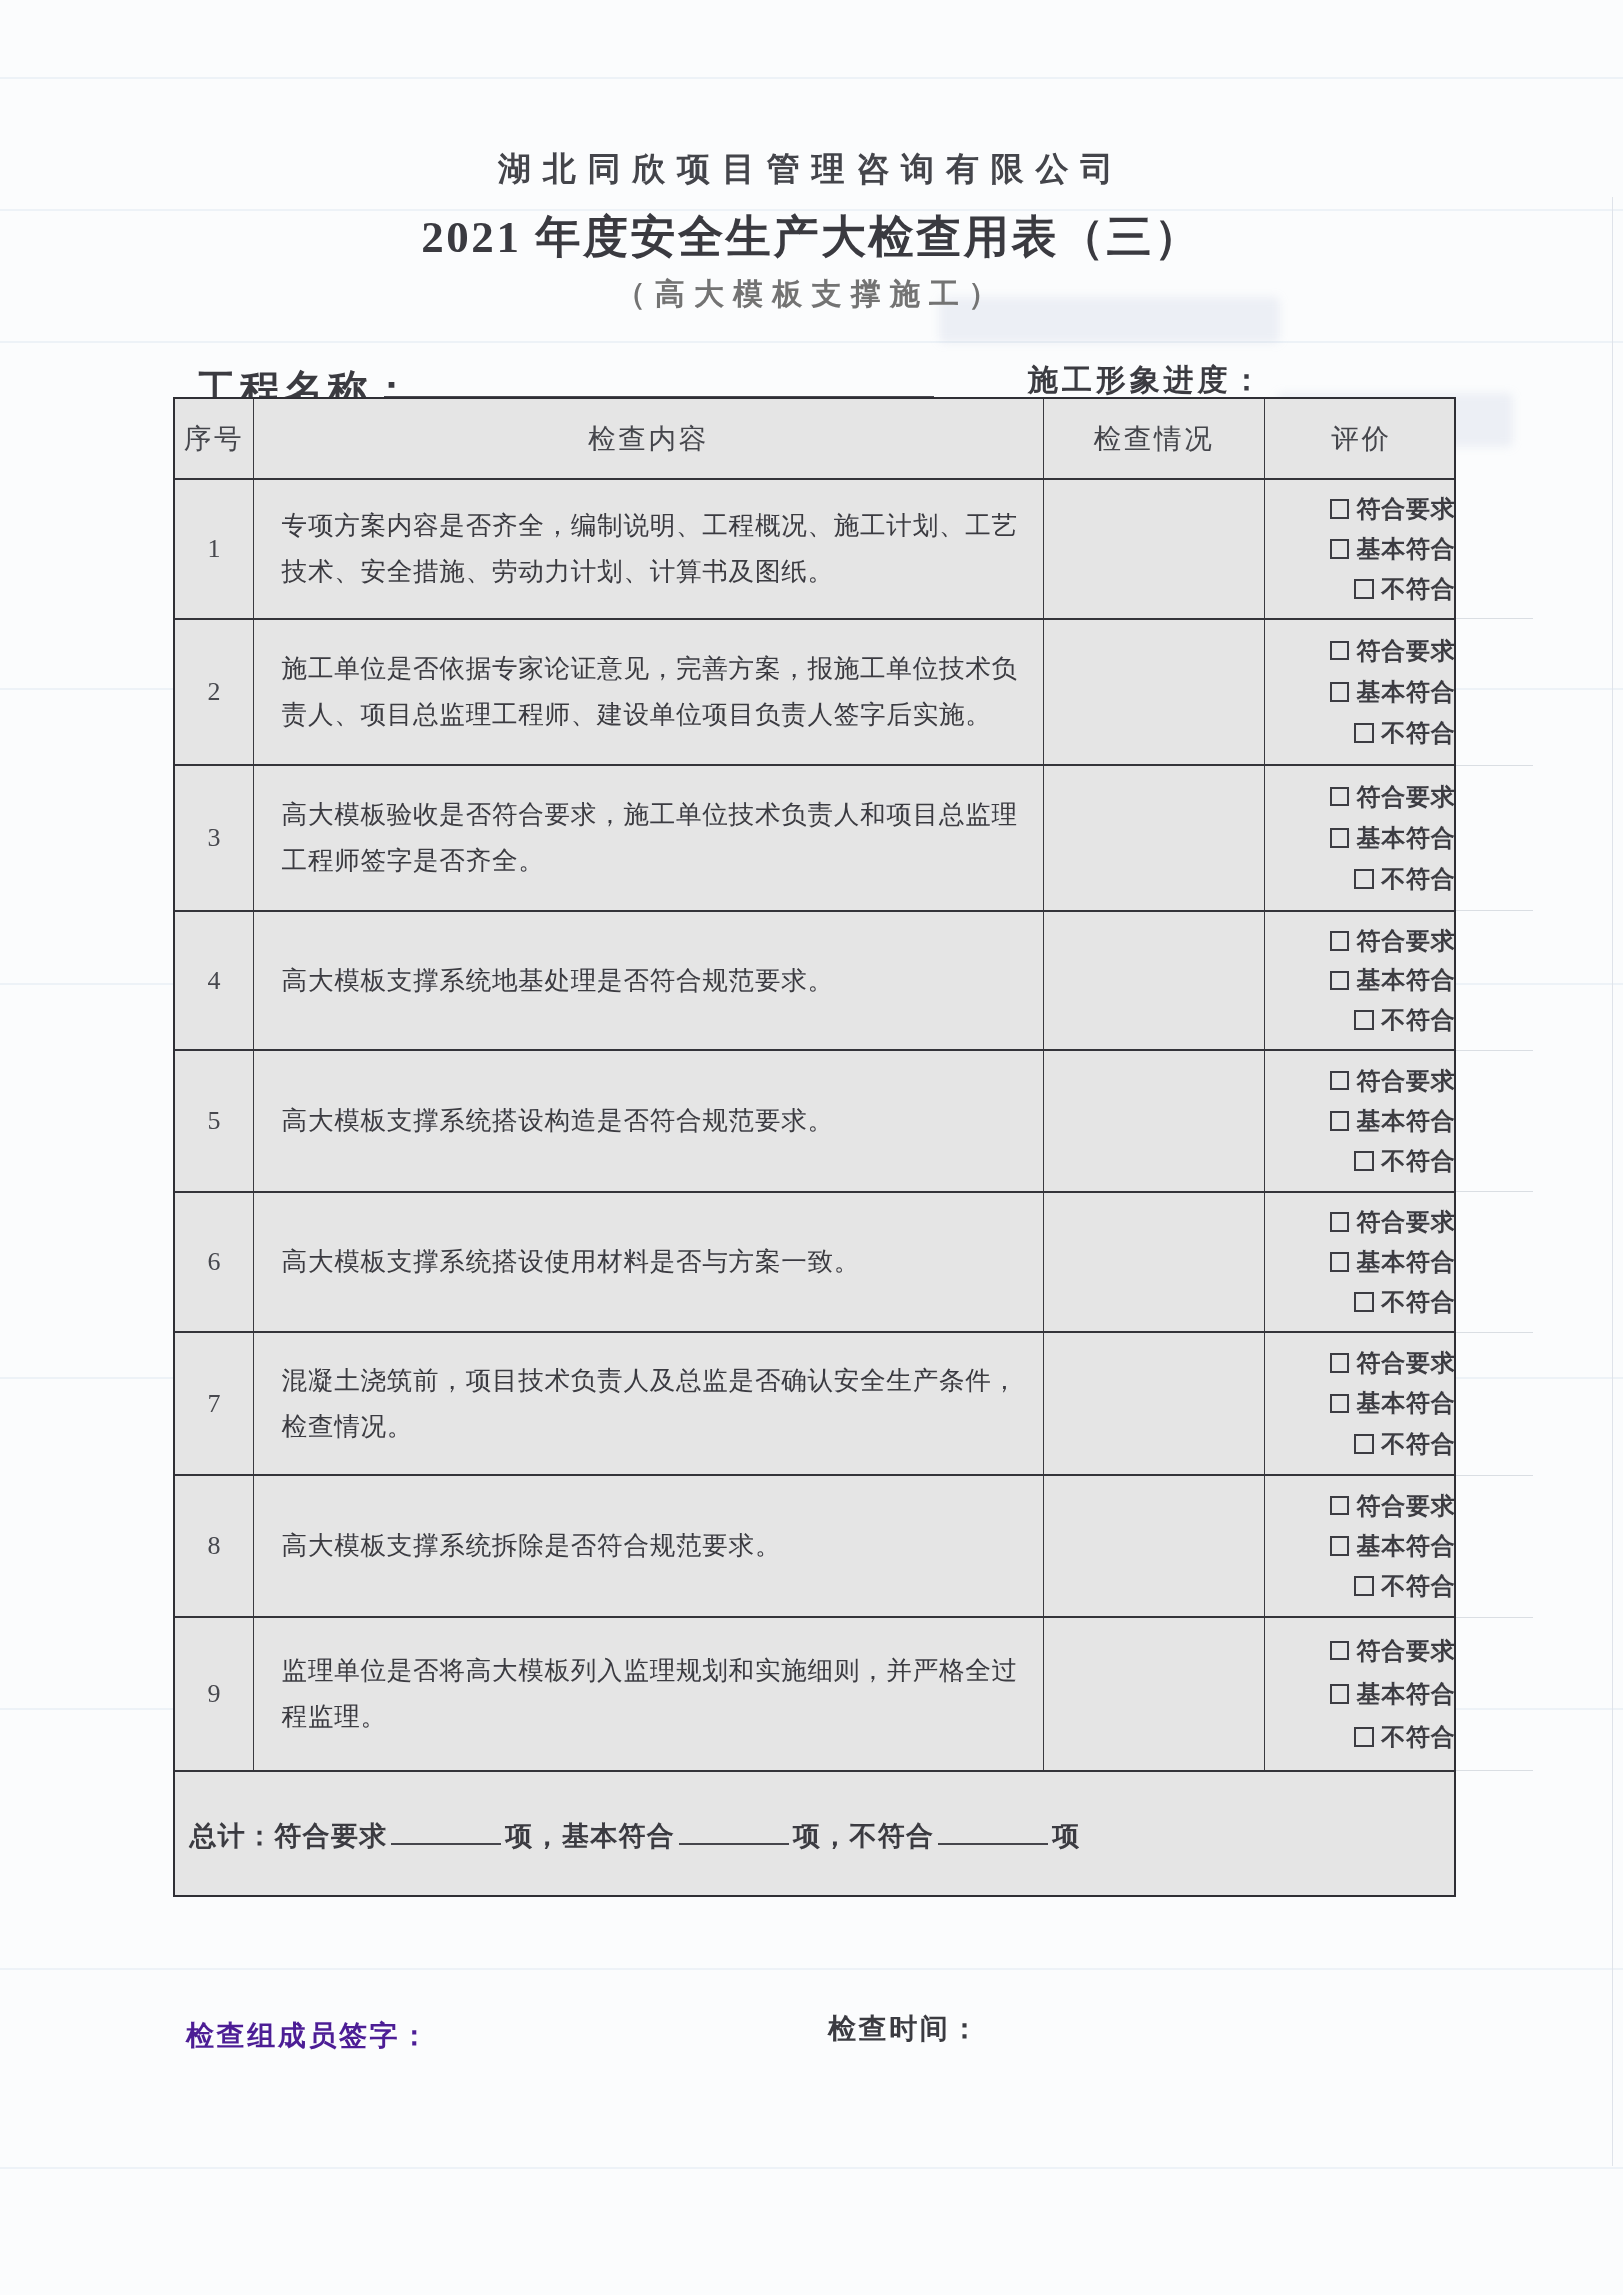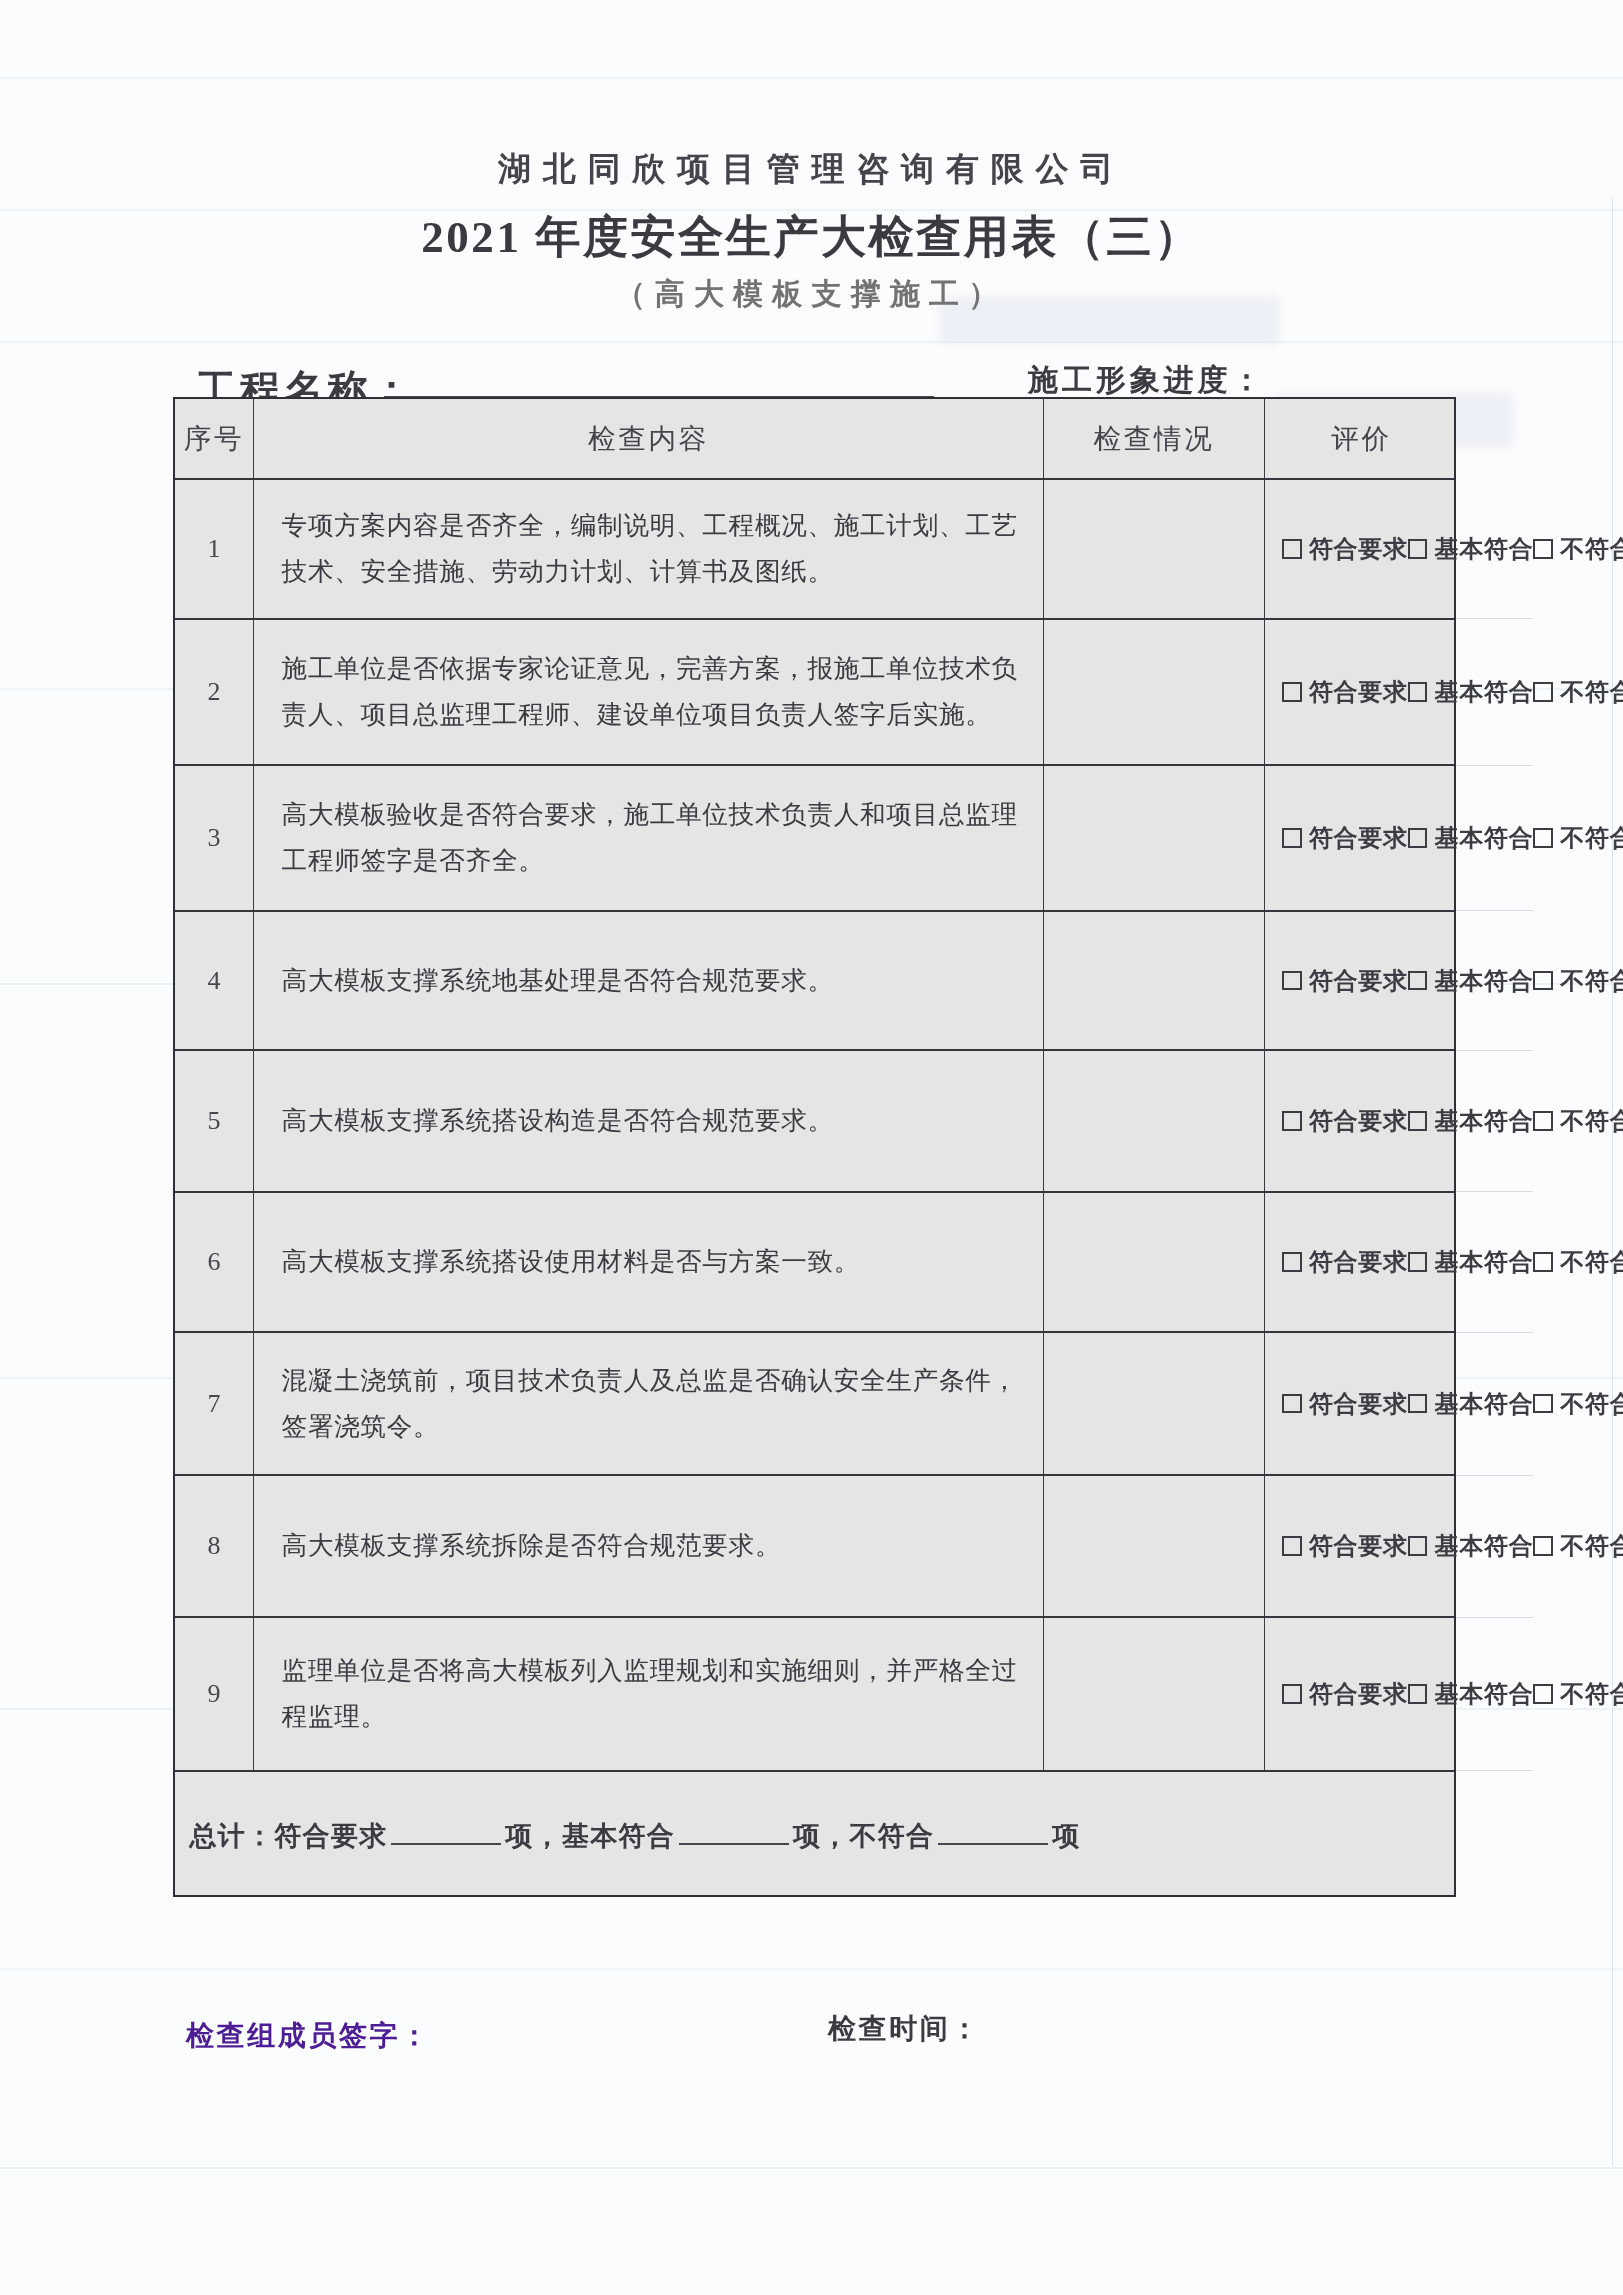--- a/index.html
+++ b/index.html
@@ -48,21 +48,21 @@
   }
   .trow{display:grid;grid-template-columns:79px 790px 221px 193px;border-bottom:2px solid #34343a;box-sizing:border-box;}
   .trow.last{border-bottom:none;}
   .cell{border-right:1.3px solid #3a3a40;box-sizing:border-box;display:flex;align-items:center;}
   .cell:last-child{border-right:none;}
   .thead{height:81px;}
   .thead .cell{justify-content:center;font-size:27.6px;letter-spacing:2.6px;color:#45464c;}
   .c-no{justify-content:center;font-size:26px;color:#47484e;}
   .c-content{padding:6.6px 19.7px 6.6px 27.6px;font-size:25.6px;line-height:46px;color:#3b3b41;letter-spacing:0.7px;}
   .c-situation{}
-  .c-eval{flex-direction:row;align-items:center;justify-content:space-evenly;padding:5.3px 2.6px 5.3px 17px;}
+  .c-eval{flex-direction:column;align-items:flex-end;justify-content:space-evenly;padding:5.3px 2.6px 5.3px 17px;}
   .opt{display:flex;align-items:center;gap:7.2px;}
   .box{width:19.7px;height:19.7px;border:2px solid #3c3c42;box-sizing:border-box;background:transparent;flex:0 0 auto;}
   .opt-label{font-size:24px;font-weight:600;color:#3c3c42;letter-spacing:0.7px;white-space:nowrap;}
 
   .total-row{height:123px;display:flex;align-items:center;padding-left:14.4px;box-sizing:border-box;}
   .total-text{font-size:27px;font-weight:700;color:#3b3b41;letter-spacing:1.3px;}
   .blank{
     display:inline-block;width:110px;height:29px;border-bottom:2.6px solid #46464c;
     vertical-align:baseline;margin:0 3.9px;
   }
@@ -228,21 +228,21 @@
       </div>
       <div class="opt">
         <span class="box"></span>
         <span class="opt-label">不符合</span>
       </div>
     </div>
   </div>
 
   <div class="trow" style="height: 143px;">
     <div class="cell c-no">7</div>
-    <div class="cell c-content">混凝土浇筑前，项目技术负责人及总监是否确认安全生产条件，签署浇筑令。</div>
+    <div class="cell c-content">混凝土浇筑前，项目技术负责人及总监是否确认安全生产条件，检查情况。</div>
     <div class="cell c-situation"></div>
     <div class="cell c-eval">
       <div class="opt">
         <span class="box"></span>
         <span class="opt-label">符合要求</span>
       </div>
       <div class="opt">
         <span class="box"></span>
         <span class="opt-label">基本符合</span>
       </div>

